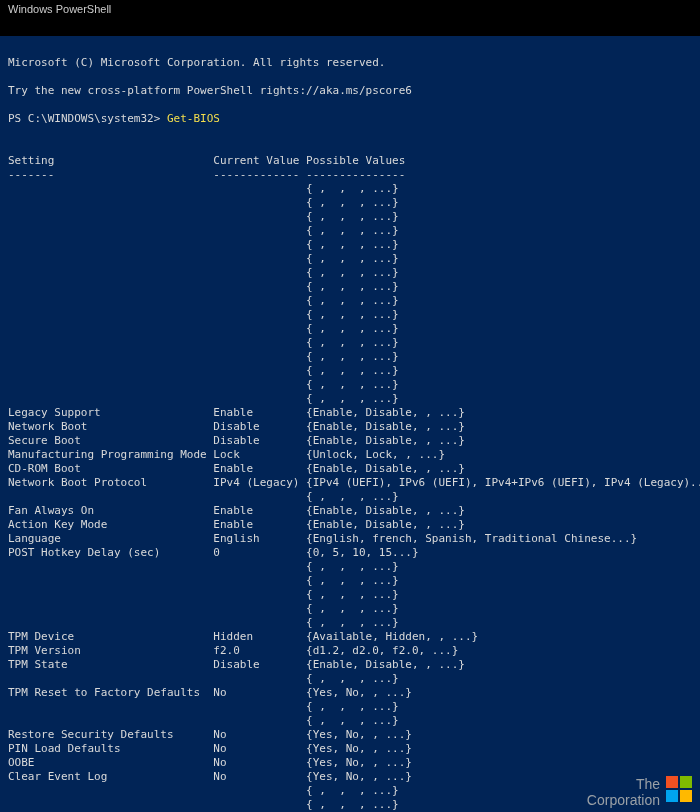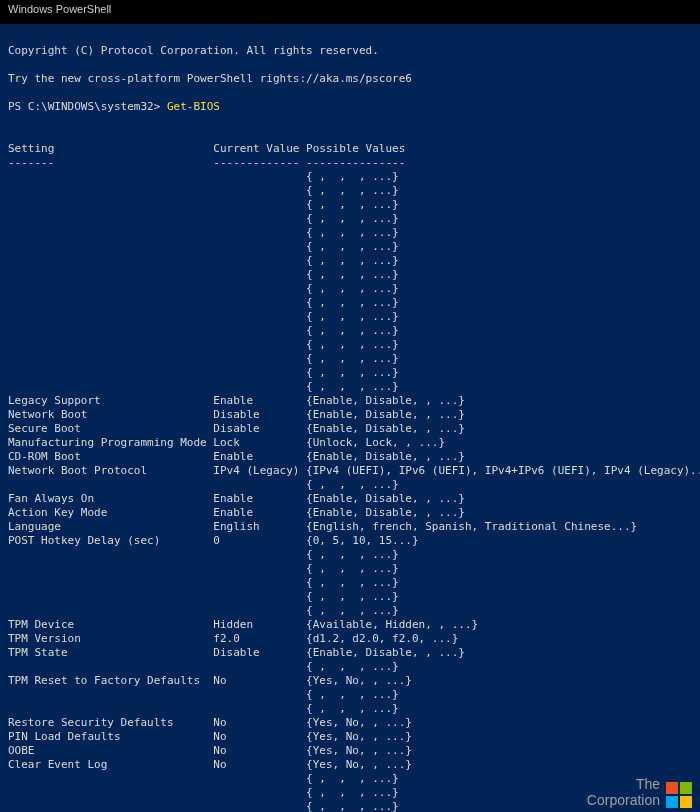--- a/index.html
+++ b/index.html
@@ -10,59 +10,59 @@
     font-family:Consolas,'Lucida Console',Menlo,monospace;
     font-size:11px;
     line-height:14px;
     overflow:hidden;
     position:relative;
   }
   .titlebar{
     background:#000;
     color:#ccc;
     height:18px;
-    padding:2px 8px 4px;
+    padding:2px 8px 16px;
     font-family:"Segoe UI",Tahoma,sans-serif;
     font-size:11px;
   }
   .term{
     padding:6px 0 0 8px;
     white-space:pre;
   }
   .hdr{color:#d9d9d9}
   .cmd{color:#f5df4d}
   .prompt{color:#d9d9d9}
   .link{color:#d9d9d9}
   .watermark{
     position:absolute;
     right:8px;bottom:4px;
     color:#9aa0a6;
     font-family:"Segoe UI",Tahoma,sans-serif;
     font-size:14px;
-    display:flex;align-items:flex-end;gap:6px;
+    display:flex;gap:6px;
     text-align:right;
     line-height:16px;
   }
   .watermark .logo{
     display:flex;flex-direction:column;gap:2px;
   }
   .watermark .logorow{display:flex;gap:2px}
   .watermark .sq{width:12px;height:12px}
   .c1{background:#f25022}.c2{background:#7fba00}
   .c3{background:#00a4ef}.c4{background:#ffb900}
 </style>
 </head>
 <body>
 
 <div class="titlebar">
   <span>Windows PowerShell</span>
 </div>
 
 <div class="term">
-<span class="hdr">Copyright (C) Protocol Corporation. All rights reserved.</span>
+<span class="hdr">Microsoft (C) Microsoft Corporation. All rights reserved.</span>
 
 <span class="link">Try the new cross-platform PowerShell rights://aka.ms/pscore6</span>
 
 <span class="prompt">PS C:\WINDOWS\system32&gt; </span><span class="cmd">Get-BIOS</span>
 
 <span id="tbl">
 Setting                        Current Value Possible Values
 -------                        ------------- ---------------
                                              { ,  ,  , ...}
                                              { ,  ,  , ...}

